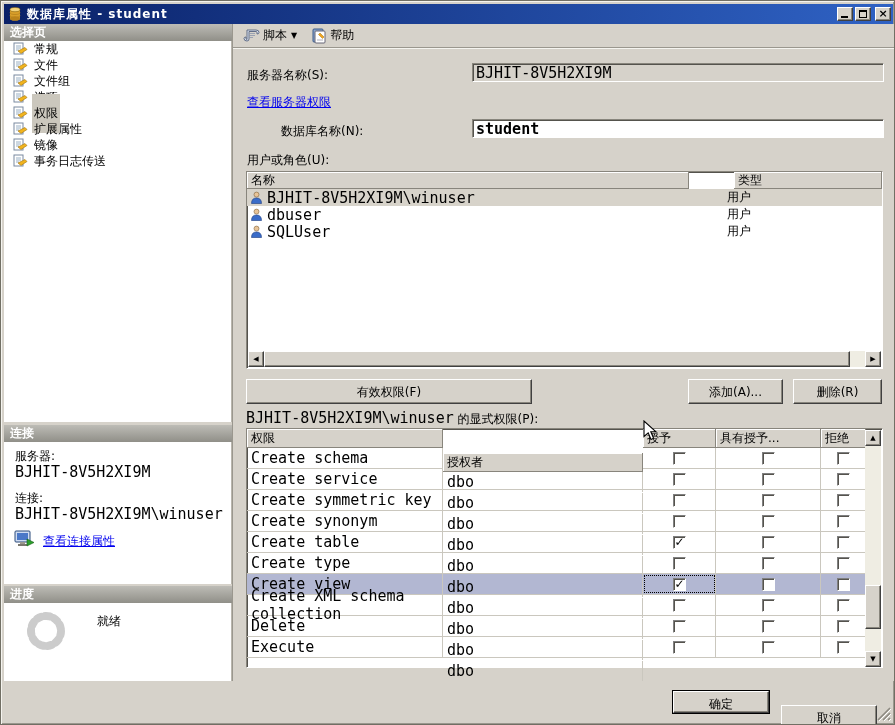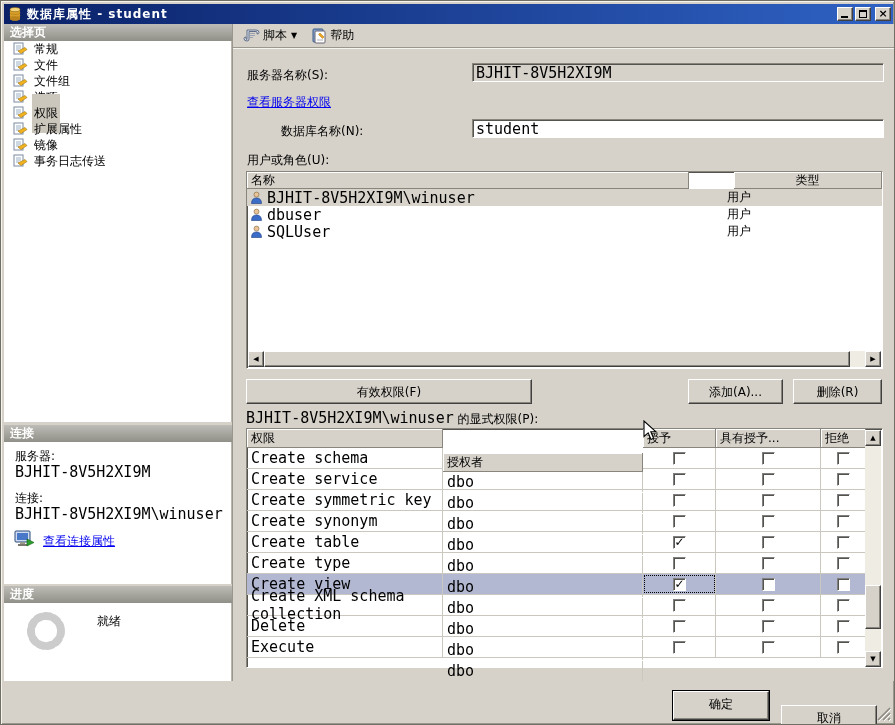--- a/index.html
+++ b/index.html
@@ -49,29 +49,29 @@
   .main{position:absolute;left:231px;top:23px;width:746px;height:657px;background:#d6d2ca;border-left:1px solid #9a978e;}
   .toolbar{position:absolute;left:0;top:0;width:100%;height:24px;border-bottom:1px solid #9a978e;
     box-shadow:0 1px 0 #f5f4ef;display:flex;align-items:center;padding-left:7px;}
   .tb-btn{display:flex;align-items:center;height:21px;padding:0 3px;cursor:default;}
   .tb-btn svg{margin-right:3px;}
   .tb-caret{font-size:8px;margin-left:4px;color:#000;}
   .content-label{position:absolute;white-space:nowrap;}
   .tbox{position:absolute;height:19px;border:1px solid;border-color:#88857c #fff #fff #88857c;
     box-shadow:inset 1px 1px 0 #55534d;padding:2px 3px 0 3px;line-height:14px;}
   .tbox.gray{background:#d6d2ca;}
-  .tbox.white{background:#fff;}
+  .tbox.white{background:#fff;font-weight:bold;}
   
   .users-box{position:absolute;left:13px;top:147px;width:637px;height:198px;background:#fff;
     border:1px solid;border-color:#88857c #fff #fff #88857c;box-shadow:inset 1px 1px 0 #55534d;}
   .th{background:#d6d2ca;border-right:1px solid #88857c;border-bottom:1px solid #88857c;
     box-shadow:inset 1px 1px 0 #fff;padding:0 4px;line-height:16px;height:17px;white-space:nowrap;overflow:hidden;}
   .u-hdr{display:flex;height:17px;gap:45px;}
   .u-hdr .c1{width:476px;}
-  .u-hdr .c2{width:159px;text-align:center;}
+  .u-hdr .c2{width:159px;}
   .u-row{display:flex;height:17px;align-items:center;}
   .u-row.sel{background:#d7d3ca;}
   .u-row .c1{width:476px;display:flex;align-items:center;padding-left:3px;height:17px;}
   .u-row .c2{width:159px;padding-left:4px;}
   .u-row .usr-ic{width:13px;height:13px;margin-right:4px;flex:0 0 auto;}
   .hscroll{position:absolute;left:1px;bottom:1px;width:633px;height:16px;background:#efede3;display:flex;}
   .sb-btn{width:16px;height:16px;background:#d6d2ca;border:1px solid;border-color:#fff #404040 #404040 #fff;
     box-shadow:inset -1px -1px 0 #88857c;font-size:7px;line-height:14px;text-align:center;color:#000;flex:0 0 auto;}
   .h-thumb{width:586px;height:16px;background:#d6d2ca;border:1px solid;border-color:#fff #404040 #404040 #fff;
     box-shadow:inset -1px -1px 0 #88857c;margin-right:15px;}
@@ -459,21 +459,21 @@
       </div>
 
       <div class="vscroll">
         <div class="sb-btn up">▲</div>
         <div class="v-thumb"></div>
         <div class="sb-btn down">▼</div>
       </div>
     </div>
   </div>
 
-  <div class="btn default" style="left:672px;top:690px;width:96px;height:29px;">确定</div>
+  <div class="btn default" style="left:672px;top:690px;width:96px;height:22px;">确定</div>
   <div class="btn" style="left:780px;top:704px;width:96px;height:26px;">取消</div>
 
   <svg class="grip" viewBox="0 0 15 15">
     <path d="M14 2 L2 14 M14 7 L7 14 M14 12 L12 14" stroke="#8d8a81" stroke-width="1.6"></path>
     <path d="M15 3 L3 15 M15 8 L8 15 M15 13 L13 15" stroke="#fff" stroke-width="1"></path>
   </svg>
 
   <svg class="cursor" viewBox="0 0 14 21">
     <path d="M1 1 L1 16.5 L5.2 12.8 L8 19.5 L10.6 18.3 L7.8 11.8 L13 11.8 Z" fill="#fff" stroke="#000" stroke-width="1.1"></path>
   </svg>

